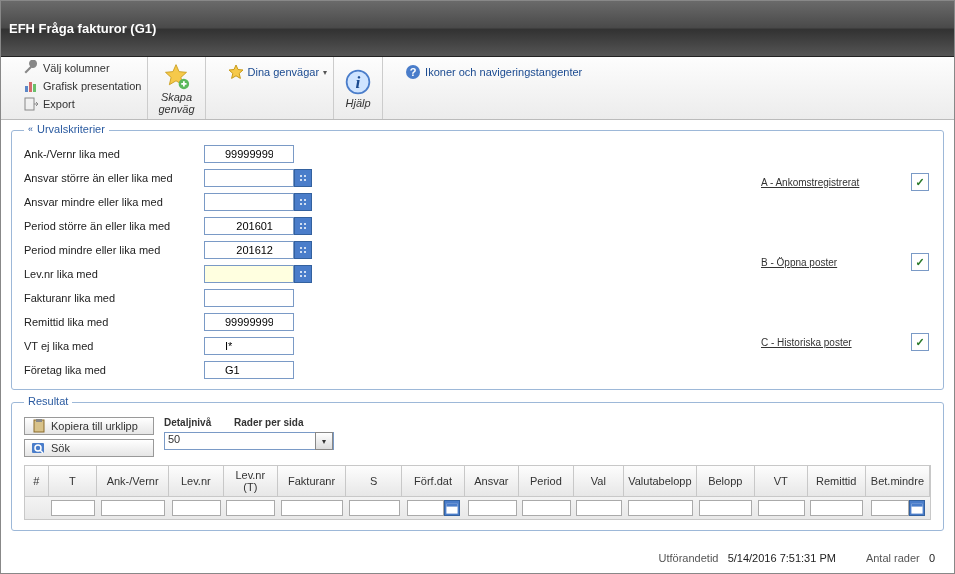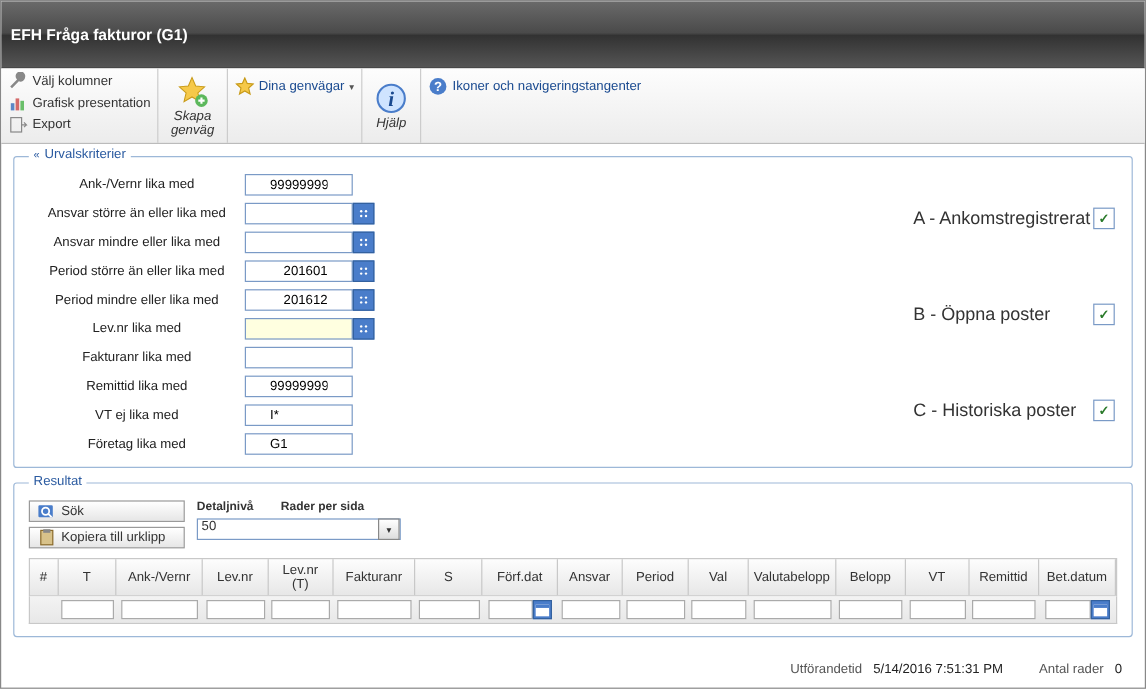--- a/index.html
+++ b/index.html
@@ -1,38 +1,38 @@
 <!DOCTYPE html>
 <html><head>
 <meta charset="utf-8">
 <style>
 html,body{margin:0;padding:0;font-family:Tahoma,Arial,sans-serif;font-size:11px;color:#333;background:#fff;}
 body{width:955px;height:574px;overflow:hidden;border:1px solid #888;box-sizing:border-box;}
 .titlebar{background:linear-gradient(to bottom,#6a6a6a,#4a4a4a 48%,#323232 52%,#555);color:#fff;font-weight:bold;font-size:13px;padding:20px 8px;border-bottom:1px solid #222;}
 .toolbar{display:flex;align-items:stretch;background:linear-gradient(to bottom,#fdfdfd,#ececec);border-bottom:1px solid #bbb;height:62px;}
-.toolgroup{border-right:1px solid #ccc;padding:2px 6px;display:flex;flex-direction:column;justify-content:flex-start;}
+.toolgroup{border-right:1px solid #ccc;padding:2px 6px;display:flex;flex-direction:column;justify-content:flex-start;margin-left:16px;}
 .toolrow{display:flex;align-items:center;gap:4px;padding:1px 0;cursor:pointer;}
 .toolrow span.lbl{font-size:11px;}
 .biggroup{display:flex;flex-direction:column;align-items:center;justify-content:center;padding:2px 10px;border-right:1px solid #ccc;cursor:pointer;}
 .biggroup .lbl{font-size:11px;text-align:center;margin-top:1px;font-style:italic;}
 .ico{display:inline-block;width:16px;height:16px;}
 .content{padding:10px 10px 0 10px;}
 .fieldset{border:1px solid #9db8d8;border-radius:3px;position:relative;padding:14px 12px 10px 12px;}
 .legend{position:absolute;top:-8px;left:12px;background:#fff;color:#2a5aa0;padding:0 4px;font-size:11px;display:flex;align-items:center;gap:4px;}
 .legend .chev{color:#2a5aa0;font-size:9px;}
 .criteria{display:flex;gap:20px;}
 .crit-left{display:grid;grid-template-columns:180px 90px 18px;row-gap:6px;align-items:center;}
-.crit-left label{font-size:11px;color:#222;text-align:center;}
+.crit-left label{font-size:11px;color:#222;}
 .crit-left input{height:18px;border:1px solid #7a9ac6;font-size:11px;padding:0 20px;box-sizing:border-box;width:90px;}
 .crit-left input.rt{text-align:right;}
 .crit-left input.yl{background:#ffffe0;}
 .crit-left .look{width:18px;height:18px;background:#4a7dca;display:flex;align-items:center;justify-content:center;color:#fff;cursor:pointer;border:1px solid #33619f;box-sizing:border-box;}
 .crit-left .look svg{width:10px;height:10px;}
 .crit-right{margin-left:auto;display:grid;grid-template-columns:150px 20px;row-gap:6px;align-items:center;}
-.crit-right label{font-size:15px;}
+.crit-right label{font-size:10px;text-decoration:underline;}
 .crit-right .cbwrap{border:1px solid #7a9ac6;width:16px;height:16px;display:flex;align-items:center;justify-content:center;color:#2a7a2a;font-weight:bold;cursor:pointer;}
 .result-fs{margin-top:12px;}
 .result-top{display:flex;align-items:flex-start;gap:10px;}
 .btncol{display:flex;flex-direction:column;gap:4px;}
 .smbtn{display:flex;align-items:center;gap:4px;border:1px solid #999;background:linear-gradient(to bottom,#fff,#e6e6e6);padding:1px 6px;height:18px;box-sizing:border-box;cursor:pointer;width:130px;font-size:11px;}
 .metacol{display:grid;grid-template-columns:70px 180px;row-gap:4px;align-items:center;}
 .metacol label{font-size:10px;font-weight:bold;}
 .metacol input, .metacol .sel{height:18px;border:1px solid #7a9ac6;font-size:11px;padding:0 3px;box-sizing:border-box;width:170px;background:#fff;}
 .sel{display:flex;justify-content:space-between;}
 .sel .arrow{border:1px solid #888;background:linear-gradient(to bottom,#fff,#ddd);width:16px;height:16px;margin:-1px -3px -1px 0;display:flex;align-items:center;justify-content:center;font-size:8px;}
@@ -220,35 +220,35 @@
 
   <div class="fieldset result-fs">
     <div class="legend">
       <span>Resultat</span>
     </div>
     <div class="result-top">
       <div class="btncol">
         <div class="smbtn">
           <span class="ico">
             <svg viewBox="0 0 16 16">
+                <rect x="3" y="2" width="10" height="12" fill="#d8c28a" stroke="#8a6a2a"></rect>
+                <rect x="5" y="1" width="6" height="3" fill="#888"></rect>
+              </svg>
+          </span>
+          <span>Kopiera till urklipp</span>
+        </div>
+        <div class="smbtn">
+          <span class="ico">
+            <svg viewBox="0 0 16 16">
                 <rect x="1" y="3" width="12" height="10" rx="1" fill="#4a7dca"></rect>
                 <circle cx="7" cy="8" r="3" fill="none" stroke="#fff" stroke-width="1.5"></circle>
                 <line x1="9" y1="10" x2="12" y2="13" stroke="#fff" stroke-width="1.5"></line>
               </svg>
           </span>
           <span>Sök</span>
-        </div>
-        <div class="smbtn">
-          <span class="ico">
-            <svg viewBox="0 0 16 16">
-                <rect x="3" y="2" width="10" height="12" fill="#d8c28a" stroke="#8a6a2a"></rect>
-                <rect x="5" y="1" width="6" height="3" fill="#888"></rect>
-              </svg>
-          </span>
-          <span>Kopiera till urklipp</span>
         </div>
       </div>
       <div class="metacol">
         <label>Detaljnivå</label>
         <label style="white-space:normal;">Rader per sida</label>
         <div class="sel">
           <span>50</span>
           <span class="arrow">▾</span>
         </div>
       </div>
@@ -266,21 +266,21 @@
         <div class="gh c-fak">Fakturanr</div>
         <div class="gh c-s">S</div>
         <div class="gh c-ford">Förf.dat</div>
         <div class="gh c-ansv">Ansvar</div>
         <div class="gh c-per">Period</div>
         <div class="gh c-val">Val</div>
         <div class="gh c-valb">Valutabelopp</div>
         <div class="gh c-bel">Belopp</div>
         <div class="gh c-vt">VT</div>
         <div class="gh c-rem">Remittid</div>
-        <div class="gh c-bet">Bet.datum</div>
+        <div class="gh c-bet">Bet.mindre</div>
       </div>
       <div class="filterrow">
         <div class="fc c-sel"></div>
         <div class="fc c-t">
             <input style="">
           </div>
         <div class="fc c-ank">
             <input style="">
           </div>
         <div class="fc c-lev">

